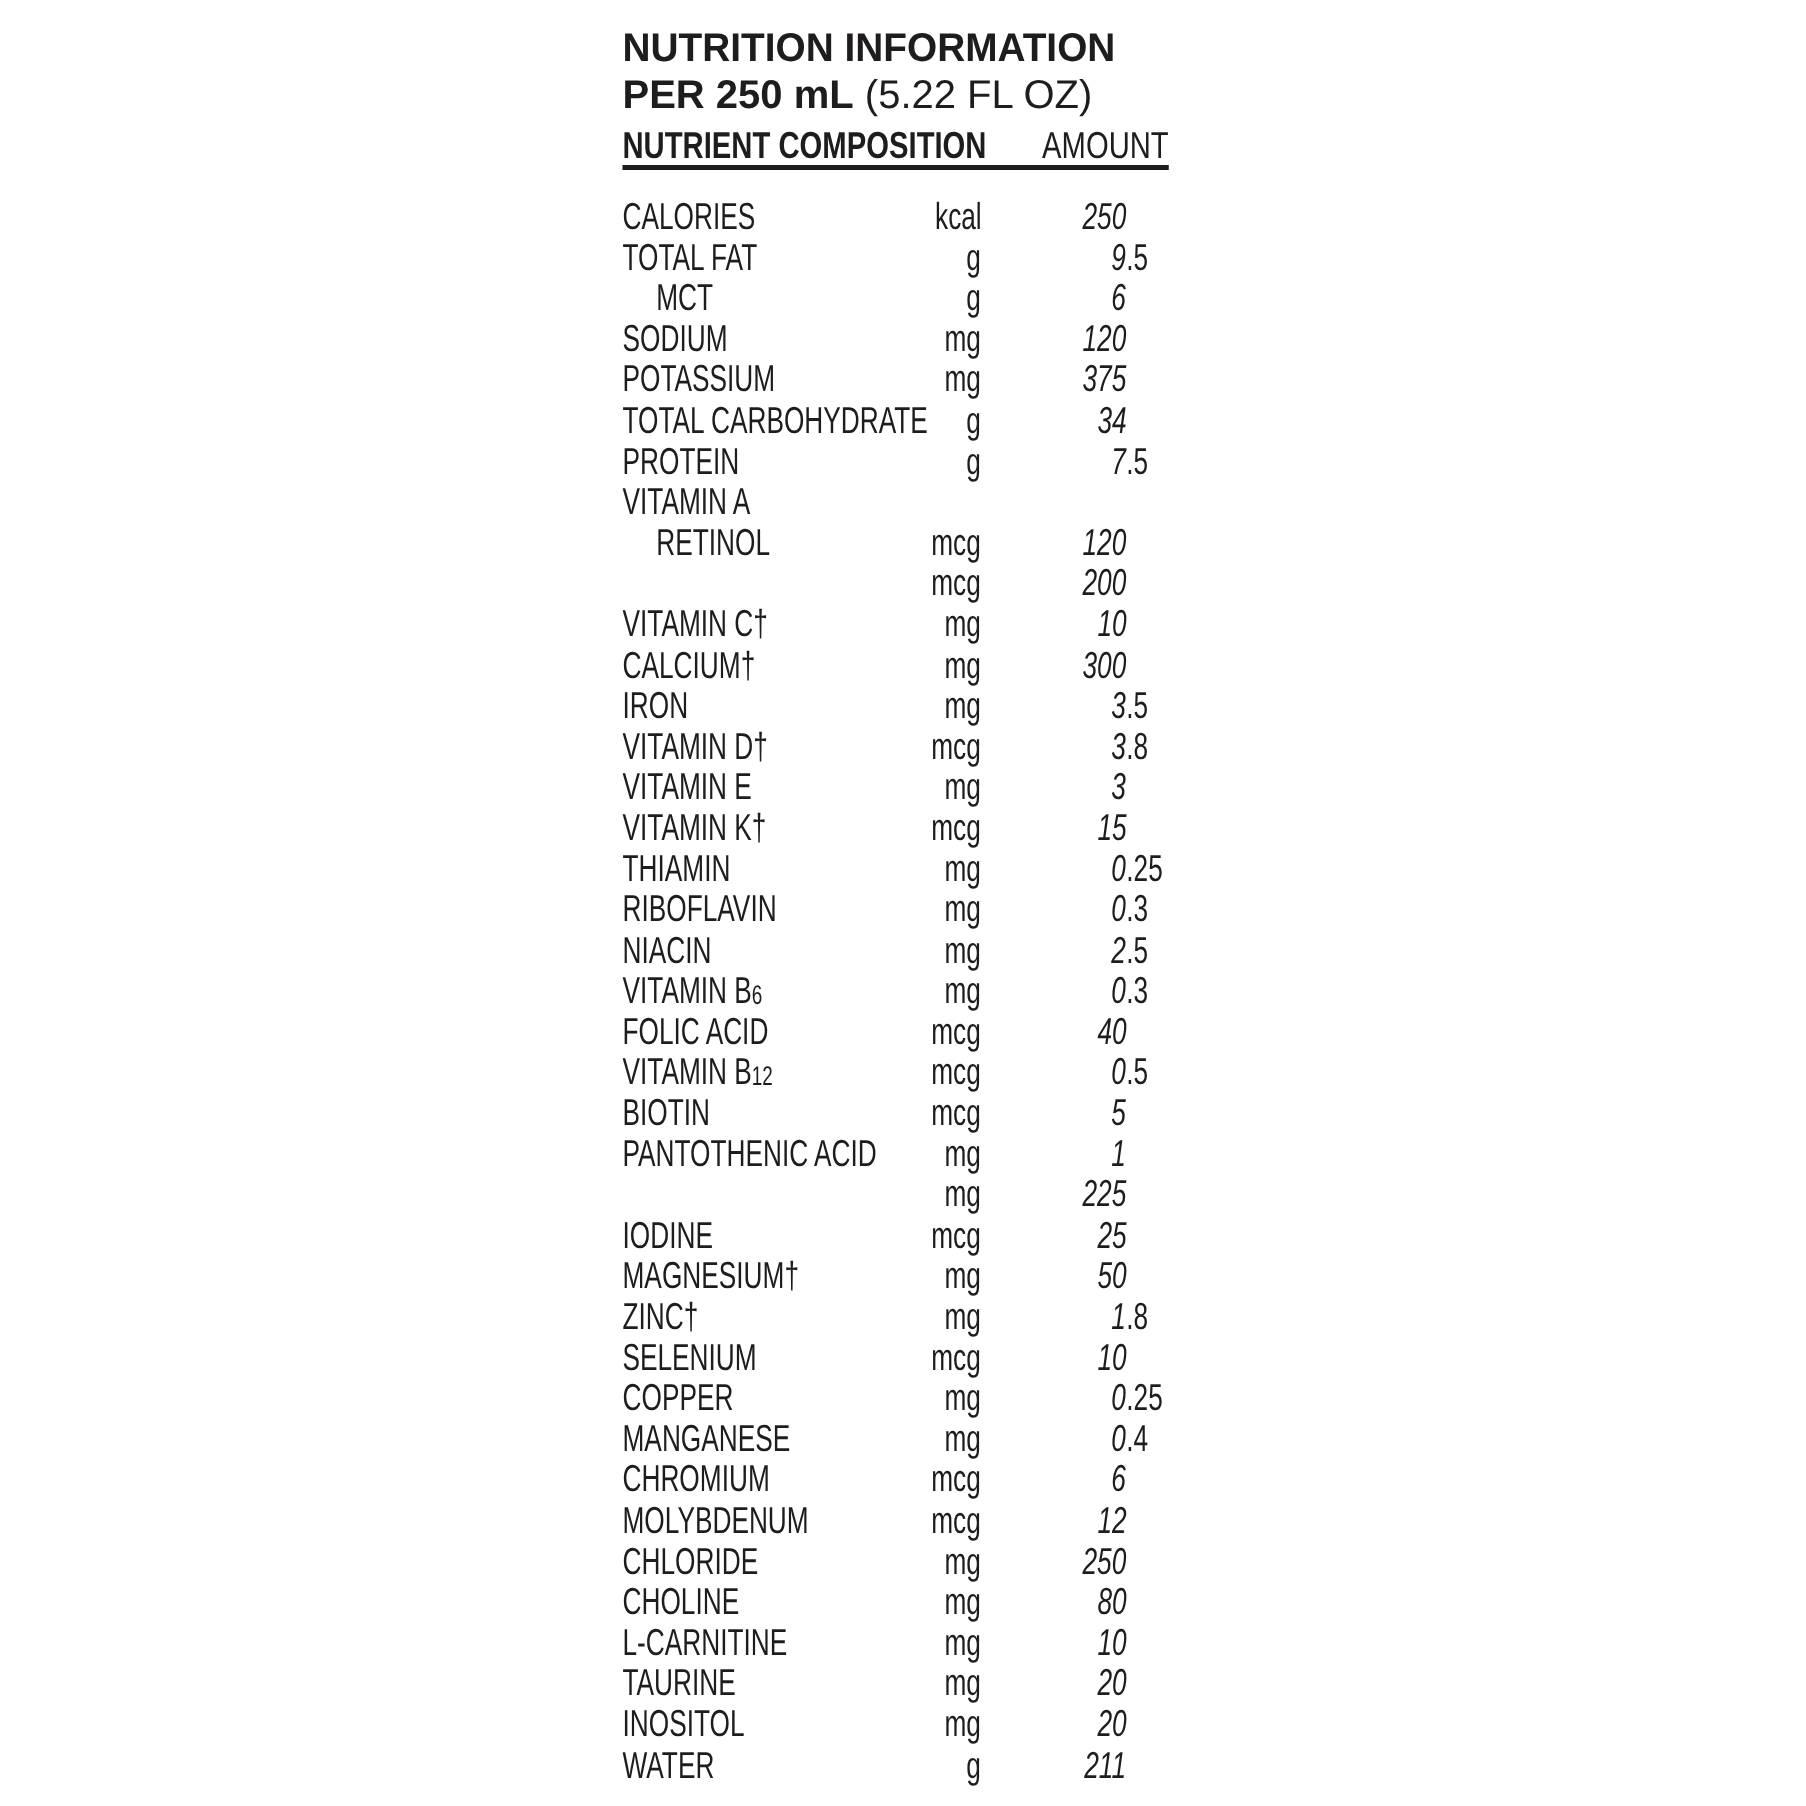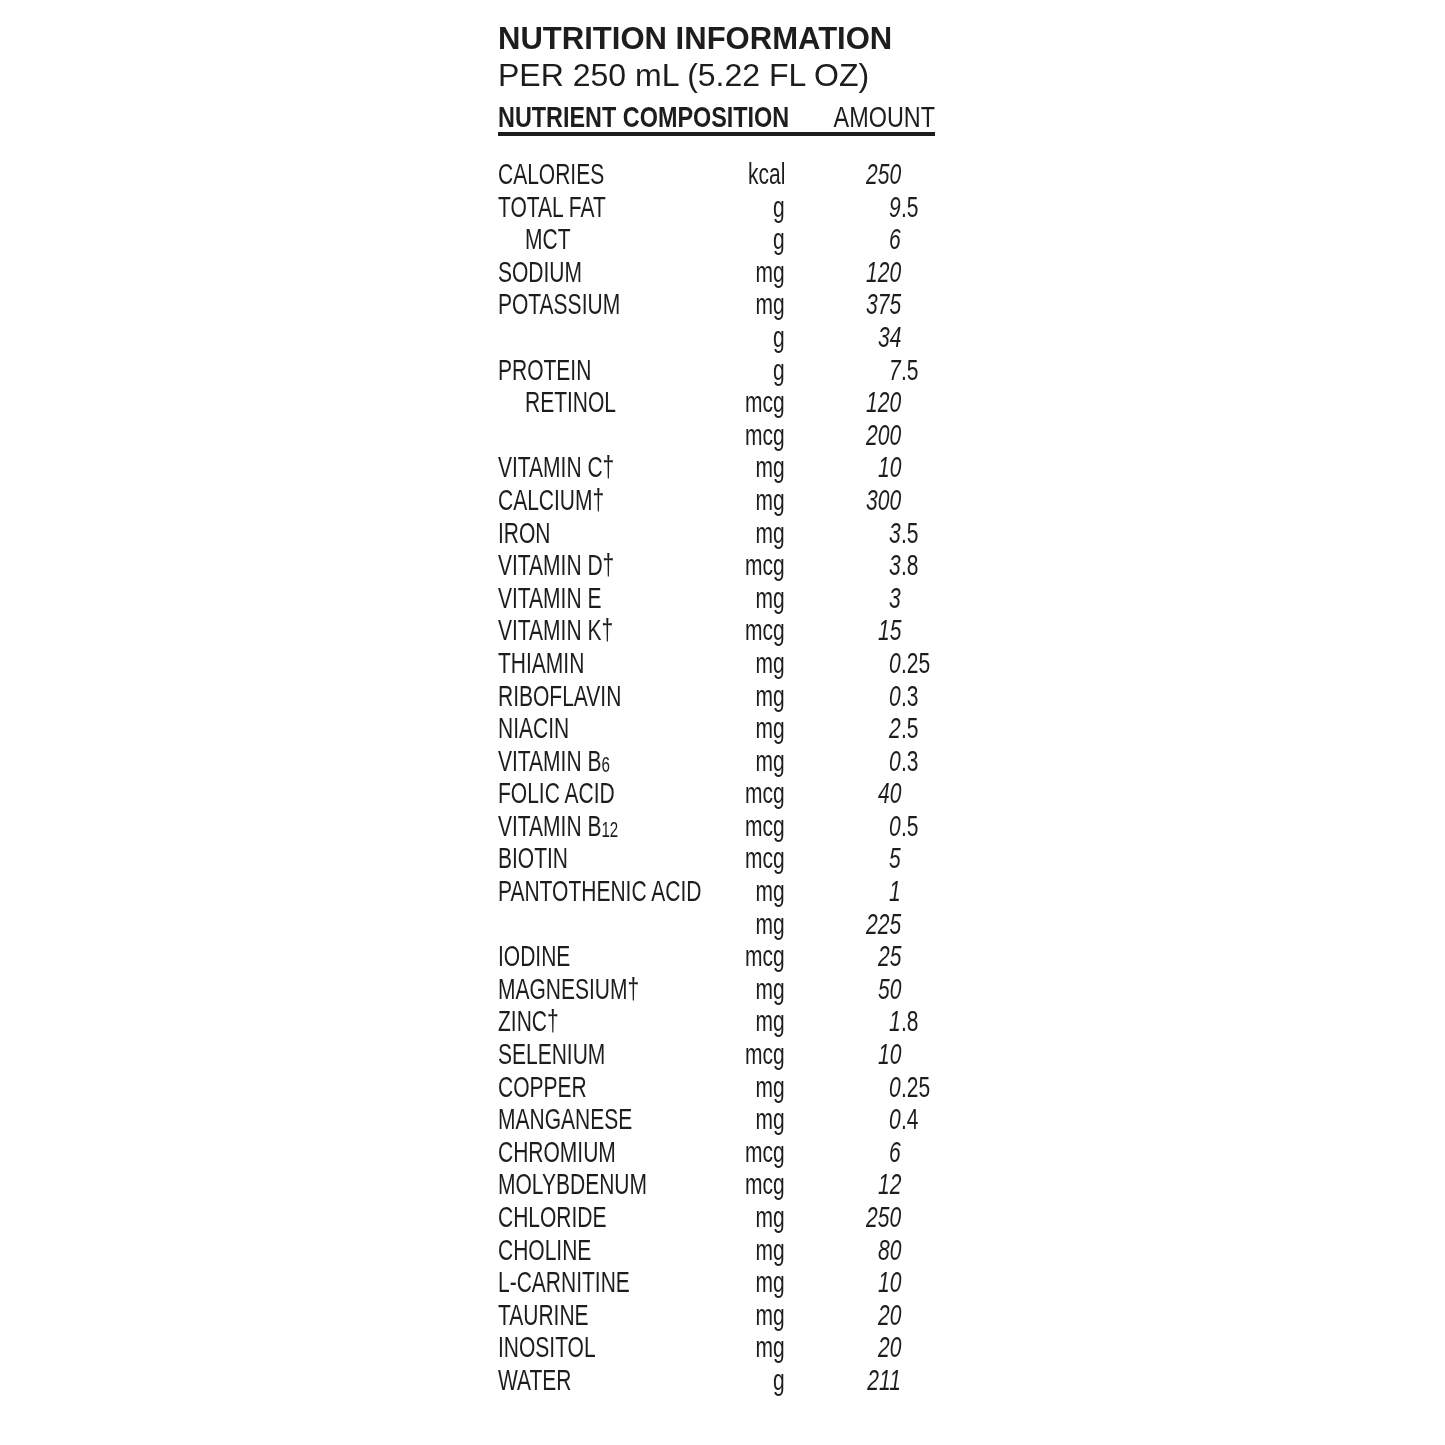--- a/index.html
+++ b/index.html
@@ -22,21 +22,21 @@
     line-height: 37px;
     white-space: nowrap;
     transform: scaleX(0.97);
     transform-origin: 0 50%;
   }
   .serving {
     font-size: 32px;
     line-height: 36px;
     white-space: nowrap;
   }
-  .serving .b { font-weight: 400; }
+  .serving .b { font-weight: 700; }
   .cols {
     position: relative;
     margin-top: 12px;
     height: 24px;
     font-size: 30px;
     line-height: 24px;
   }
   .cols .cn {
     position: absolute; left: 0; top: 0;
     font-weight: 700;
@@ -119,29 +119,36 @@
     <span class="cell c-int"><span class="tx">120</span></span>
     <span class="cell c-frac"><span class="tx"></span></span>
   </div>
       <div class="row">
     <span class="cell c-name"><span class="tx"><span class="nm">POTASSIUM</span><span class="sub"></span></span></span>
     <span class="cell c-unit"><span class="tx">mg</span></span>
     <span class="cell c-int"><span class="tx">375</span></span>
     <span class="cell c-frac"><span class="tx"></span></span>
   </div>
       <div class="row">
+    <span class="cell c-name"><span class="tx"><span class="nm">TOTAL CARBOHYDRATE</span><span class="sub"></span></span></span>
     <span class="cell c-unit"><span class="tx">g</span></span>
     <span class="cell c-int"><span class="tx">34</span></span>
     <span class="cell c-frac"><span class="tx"></span></span>
   </div>
       <div class="row">
     <span class="cell c-name"><span class="tx"><span class="nm">PROTEIN</span><span class="sub"></span></span></span>
     <span class="cell c-unit"><span class="tx">g</span></span>
     <span class="cell c-int"><span class="tx">7</span></span>
     <span class="cell c-frac"><span class="tx">.5</span></span>
+  </div>
+      <div class="row">
+    <span class="cell c-name"><span class="tx"><span class="nm">VITAMIN A</span><span class="sub"></span></span></span>
+    <span class="cell c-unit"><span class="tx"></span></span>
+    <span class="cell c-int"><span class="tx"></span></span>
+    <span class="cell c-frac"><span class="tx"></span></span>
   </div>
       <div class="row ind1">
     <span class="cell c-name"><span class="tx"><span class="nm">RETINOL</span><span class="sub"></span></span></span>
     <span class="cell c-unit"><span class="tx">mcg</span></span>
     <span class="cell c-int"><span class="tx">120</span></span>
     <span class="cell c-frac"><span class="tx"></span></span>
   </div>
       <div class="row ind1">
     <span class="cell c-unit"><span class="tx">mcg</span></span>
     <span class="cell c-int"><span class="tx">200</span></span>

